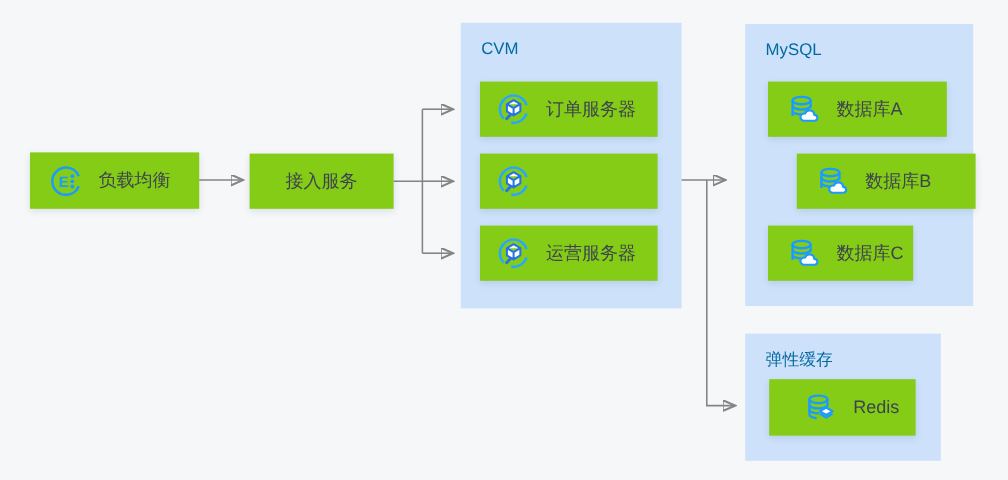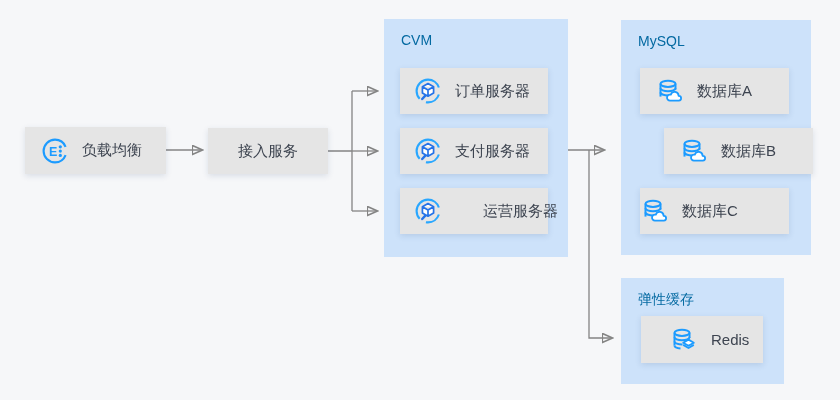--- a/index.html
+++ b/index.html
@@ -11,21 +11,21 @@
     position:relative;
     width:840px;height:400px;
     background:#f6f7f9;
     overflow:hidden;
   }
   .arrows{position:absolute;left:0;top:0;pointer-events:none;}
   .arrows path{stroke:#848484;stroke-width:1.3;fill:none;}
 
   .node{
     position:absolute;
-    background:#e5e5e5;
+    background:#84cc16;
     box-shadow:0 2px 6px rgba(42,70,110,.14);
     display:flex;align-items:center;
     box-sizing:border-box;
     color:#3d4450;
     font-size:15px;
   }
   .node .icon{flex:0 0 30px;width:30px;height:30px;margin-right:12px;}
   .node .lbl{white-space:nowrap;}
 
   .group{
@@ -103,24 +103,23 @@
   </div>
 
   <div class="node" style="left:400px;top:128px;width:148px;height:46px;padding-left:13px;">
     <span class="icon">
       <svg viewBox="0 0 30 30" width="30" height="30">
         <circle cx="15" cy="15" r="11.4" fill="none" stroke="#29a7ff" stroke-width="2.1" pathLength="100" stroke-dasharray="23 10 57 10" stroke-dashoffset="95"></circle>
         <path d="M15,7.5 L20.6,10.8 L15,14.1 L9.4,10.8 Z M9.4,10.8 V16.9 L15,20.2 L20.6,16.9 V10.8 M15,14.1 V20.2" fill="#ffffff" stroke="#2573e8" stroke-width="1.7" stroke-linejoin="round"></path>
         <path d="M12.3,19.6 L9.2,23" stroke="#2573e8" stroke-width="2.4" stroke-linecap="round"></path>
       </svg>
     </span>
-    <span class="lbl">支付服务器</span>
   </div>
 
-  <div class="node" style="left:400px;top:188px;width:148px;height:46px;padding-left:13px;gap:28px;">
+  <div class="node" style="left:400px;top:188px;width:148px;height:46px;padding-left:13px;">
     <span class="icon">
       <svg viewBox="0 0 30 30" width="30" height="30">
         <circle cx="15" cy="15" r="11.4" fill="none" stroke="#29a7ff" stroke-width="2.1" pathLength="100" stroke-dasharray="23 10 57 10" stroke-dashoffset="95"></circle>
         <path d="M15,7.5 L20.6,10.8 L15,14.1 L9.4,10.8 Z M9.4,10.8 V16.9 L15,20.2 L20.6,16.9 V10.8 M15,14.1 V20.2" fill="#ffffff" stroke="#2573e8" stroke-width="1.7" stroke-linejoin="round"></path>
         <path d="M12.3,19.6 L9.2,23" stroke="#2573e8" stroke-width="2.4" stroke-linecap="round"></path>
       </svg>
     </span>
     <span class="lbl">运营服务器</span>
   </div>
 
@@ -149,21 +148,21 @@
           <path d="M20.5,7.8 V13.6"></path>
           <path d="M5.5,12.2 a7.5,3.1 0 0 0 15,0"></path>
           <path d="M5.5,16.4 a7.5,3.1 0 0 0 9,3"></path>
         </g>
         <path d="M15,24.6 a3,3 0 1 1 0.8,-5.9 a4,4 0 0 1 7.8,1.1 a2.4,2.4 0 1 1 0.2,4.8 z" fill="#ffffff" stroke="#1c9bff" stroke-width="1.8" stroke-linejoin="round"></path>
       </svg>
     </span>
     <span class="lbl">数据库B</span>
   </div>
 
-  <div class="node" style="left:640px;top:188px;width:149px;height:46px;">
+  <div class="node" style="left:640px;top:188px;width:121px;height:46px;padding-left:15px;">
     <span class="icon">
       <svg viewBox="0 0 30 30" width="30" height="30">
         <g fill="none" stroke="#1c9bff" stroke-width="2">
           <ellipse cx="13" cy="7.8" rx="7.5" ry="3.1"></ellipse>
           <path d="M5.5,7.8 V20.6"></path>
           <path d="M20.5,7.8 V13.6"></path>
           <path d="M5.5,12.2 a7.5,3.1 0 0 0 15,0"></path>
           <path d="M5.5,16.4 a7.5,3.1 0 0 0 9,3"></path>
         </g>
         <path d="M15,24.6 a3,3 0 1 1 0.8,-5.9 a4,4 0 0 1 7.8,1.1 a2.4,2.4 0 1 1 0.2,4.8 z" fill="#ffffff" stroke="#1c9bff" stroke-width="1.8" stroke-linejoin="round"></path>

